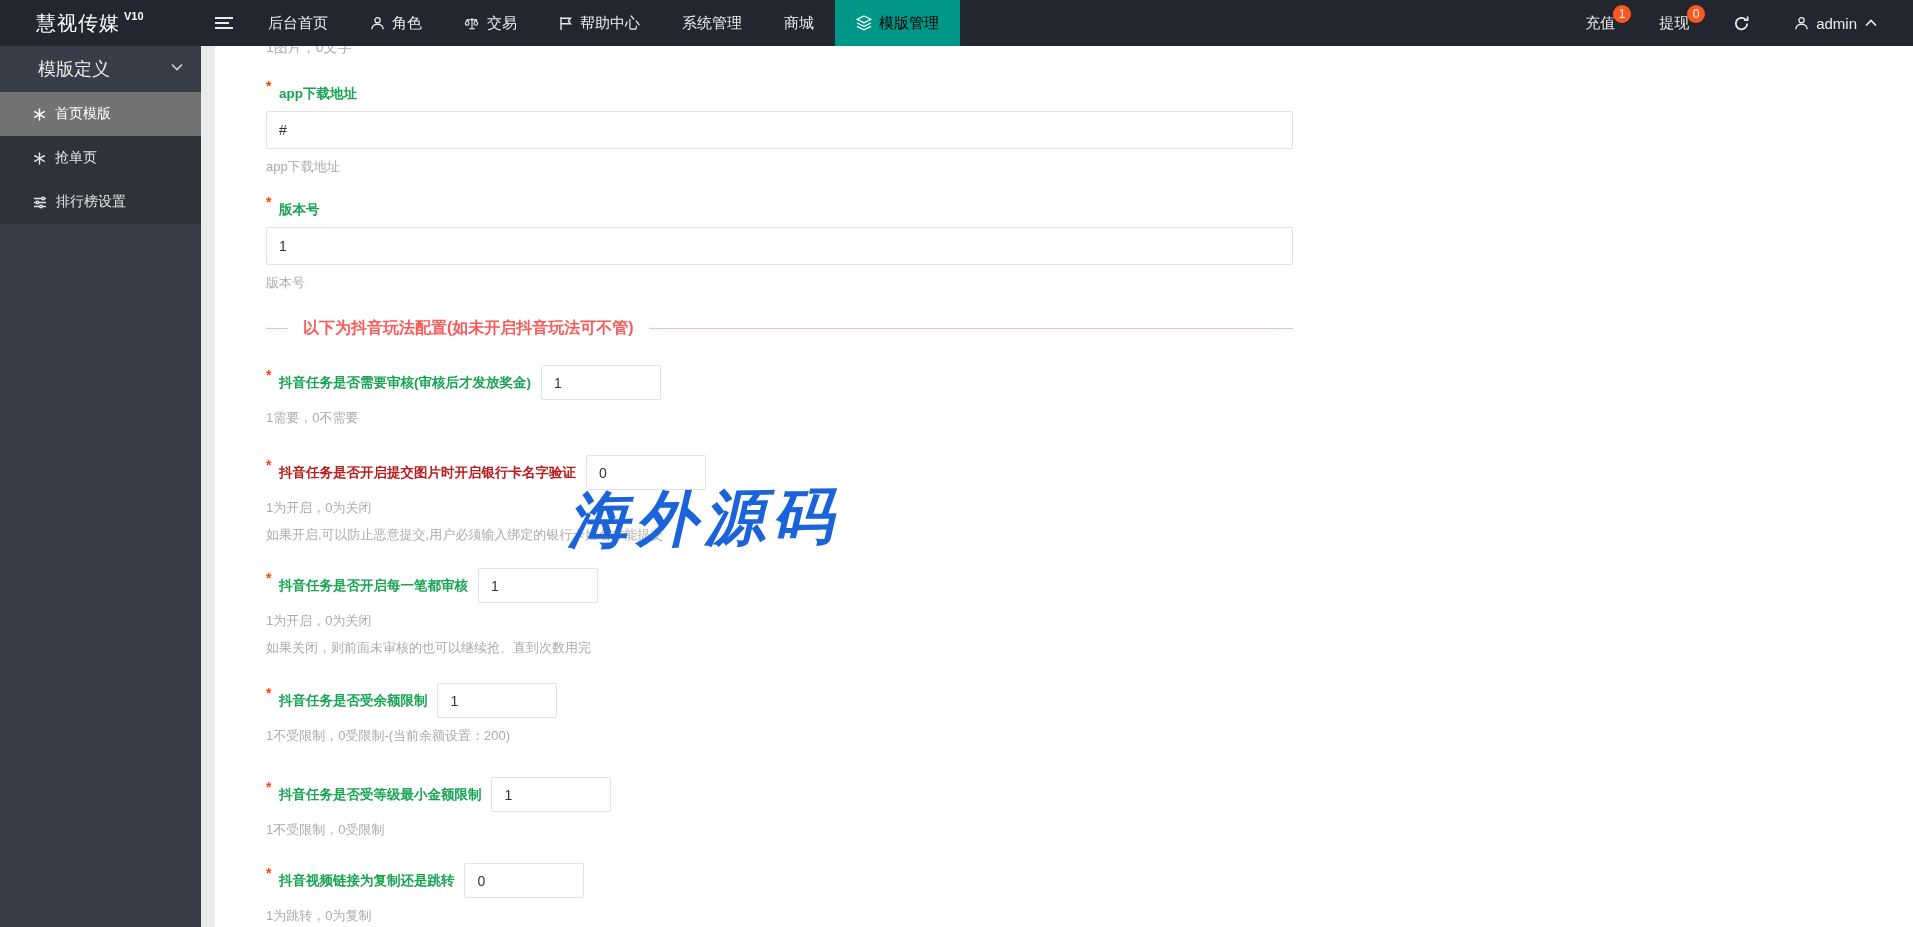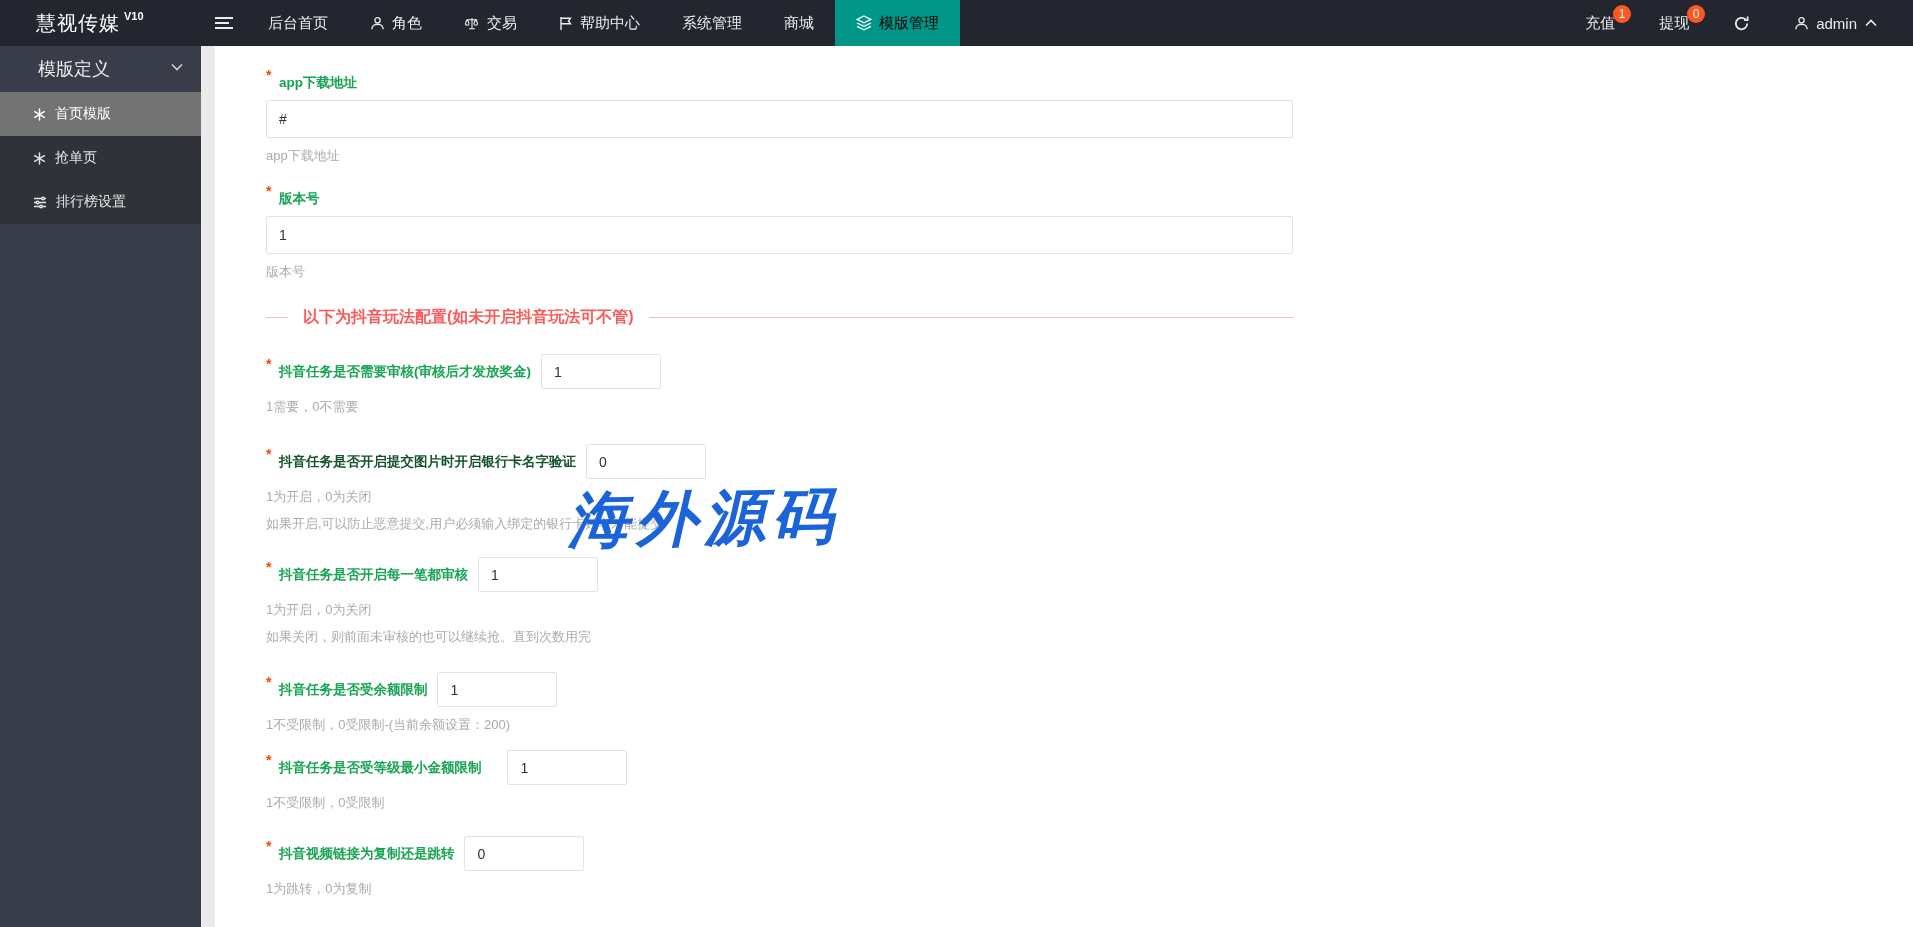--- a/index.html
+++ b/index.html
@@ -47,21 +47,21 @@
   
   .main { position:absolute; left:215px; top:46px; width:1698px; height:881px; background:#fff;
     overflow:hidden; }
   .form { padding:0 0 0 51px; }
   .clipped-help { margin-top:-7px; font-size:14px; color:#aaa; }
 
   .fblock { margin-top:27px; }
   .req { color:#f40; font-size:14px; font-weight:bold; position:relative; top:-7px; margin-right:3px; }
   .flabel { font-size:13.5px; font-weight:bold; }
   .flabel.green { color:#18a452; }
-  .flabel.red { color:#14532d; }
+  .flabel.red { color:#b91c1c; }
   .finput { border:1px solid #e2e2e2; border-radius:2px; font-size:14px; color:#333;
     padding:0 12px; outline:none; background:#fff; font-family:inherit; }
   .finput.block { display:block; width:1027px; height:38px; margin-top:8px; }
   .fhelp { margin-top:9px; font-size:13px; color:#ababab; }
 
   .divider { margin-top:26px; width:1027px; display:flex; align-items:center; }
   .divider .line { height:1px; background:#f3bcbc; }
   .divider .line.short { width:22px; margin-right:15px; }
   .divider .line.long { flex:1; margin-left:15px; }
   .divider .dtext { font-size:16px; color:#fa5a5a; font-weight:bold; white-space:nowrap; }
@@ -225,20 +225,21 @@
         <span>排行榜设置</span>
       </div>
     </div>
   </div>
 
   <div class="gutter"></div>
 
   <div class="main">
     <div class="form">
 
+      <div class="clipped-help">1图片，0文字</div>
 
       <div class="fblock">
         <div>
           <span class="req">*</span>
           <span class="flabel green">app下载地址</span>
         </div>
         <input class="finput block" value="#" style="">
         <div class="fhelp">app下载地址</div>
       </div>
 
@@ -288,21 +289,21 @@
 
       <div class="finline" style="margin-top:26px;">
         <span>
           <span class="req">*</span>
           <span class="flabel green">抖音任务是否受余额限制</span>
         </span>
         <input class="finput" value="1" style="">
       </div>
       <div class="fhelp">1不受限制，0受限制-(当前余额设置：200)</div>
 
-      <div class="finline" style="margin-top:16px;gap:16px;">
+      <div class="finline" style="margin-top:32px;">
         <span>
           <span class="req">*</span>
           <span class="flabel green">抖音任务是否受等级最小金额限制</span>
         </span>
         <input class="finput" value="1" style="">
       </div>
       <div class="fhelp">1不受限制，0受限制</div>
 
       <div class="finline" style="margin-top:24px;">
         <span>

